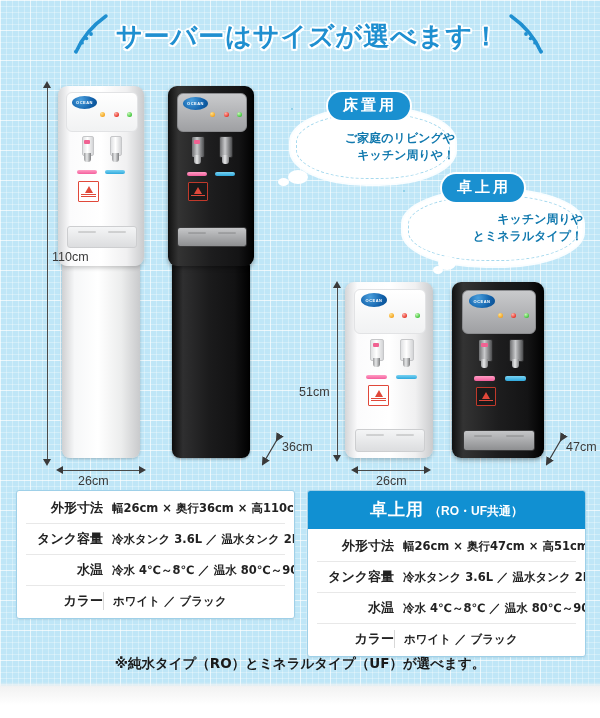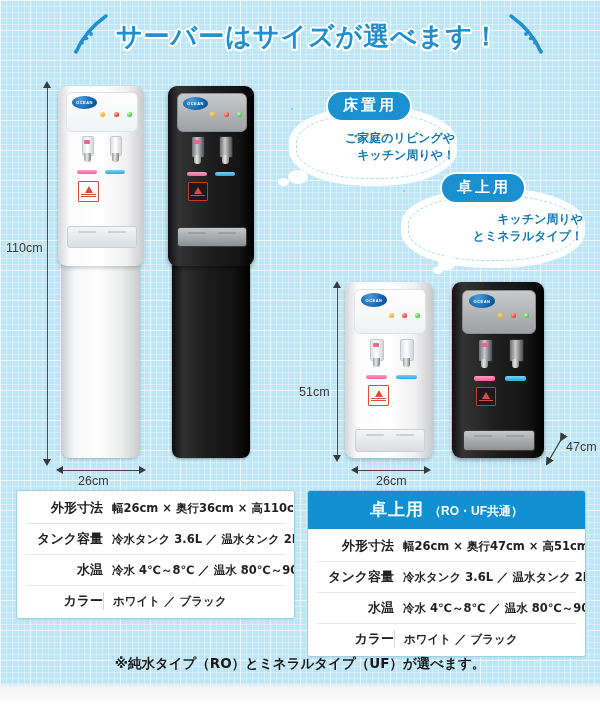--- a/index.html
+++ b/index.html
@@ -503,30 +503,44 @@
     </div>
     <div class="bubble-tail-blob" style="left:438px; top:256px; width:18px; height:14px;"></div>
     <div class="bubble-tail-blob" style="left:433px; top:266px; width:10px; height:8px;"></div>
     <div class="bubble-badge" style="left:442px; top:174px;">卓上用</div>
   </div>
 
   <div>
     <div class="dim-line-v" style="left:47px; top:88px; height:372px;"></div>
     <div class="arrow arr-up" style="left:43px; top:81px;"></div>
     <div class="arrow arr-down" style="left:43px; top:459px;"></div>
-    <div class="dim-label" style="left:6px; top:241px;">110cm</div>
+    <div class="dim-label" style="left:6px; top:250px;padding-left:46px;">110cm</div>
   </div>
 
   <div>
     <div class="dim-line-h" style="left:62px; top:470px; width:78px;"></div>
     <div class="arrow arr-left" style="left:56px; top:466px;"></div>
     <div class="arrow arr-right" style="left:139px; top:466px;"></div>
     <div class="dim-label" style="left:78px; top:474px;">26cm</div>
   </div>
 
+  <div class="diag-wrap" style="left:258px; top:432px; width:70px; height:42px;">
+    <svg width="70" height="42" viewBox="0 0 70 42">
+      <defs>
+        <marker id="ar1" markerWidth="7" markerHeight="7" refX="3.5" refY="3.5" orient="auto">
+          <path d="M0,0 L7,3.5 L0,7 z" fill="#3a3a3a"></path>
+        </marker>
+        <marker id="ar2" markerWidth="7" markerHeight="7" refX="3.5" refY="3.5" orient="auto">
+          <path d="M0,0 L7,3.5 L0,7 z" fill="#3a3a3a"></path>
+        </marker>
+      </defs>
+      <line x1="20" y1="6" x2="6" y2="30" stroke="#3a3a3a" stroke-width="1.2" marker-start="url(#ar2)" marker-end="url(#ar1)"></line>
+    </svg>
+    <div class="dim-label" style="left:24px; top:8px;">36cm</div>
+  </div>
 
   <div>
     <div class="dim-line-v" style="left:337px; top:288px; height:168px;"></div>
     <div class="arrow arr-up" style="left:333px; top:281px;"></div>
     <div class="arrow arr-down" style="left:333px; top:455px;"></div>
     <div class="dim-label" style="left:299px; top:385px;">51cm</div>
   </div>
 
   <div>
     <div class="dim-line-h" style="left:357px; top:470px; width:68px;"></div>

